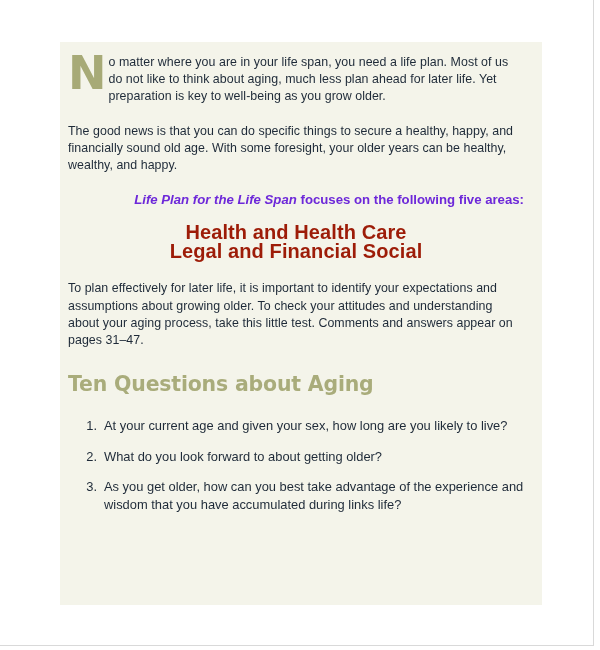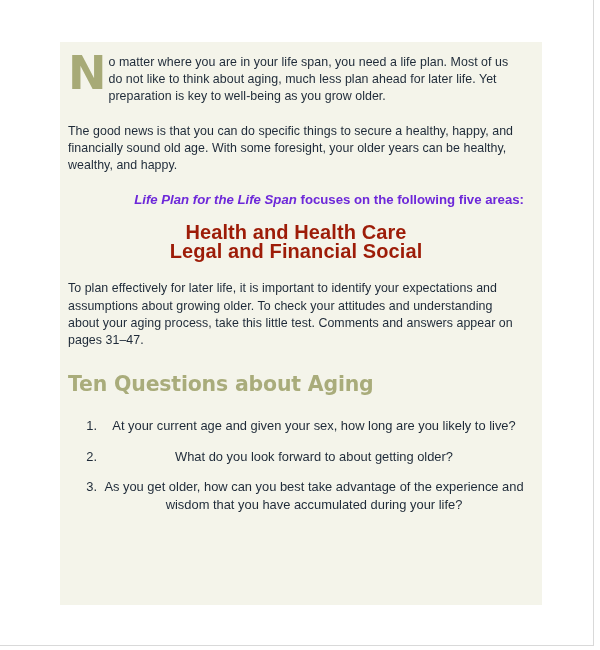--- a/index.html
+++ b/index.html
@@ -127,21 +127,20 @@
   }
   .q-num {
     flex: 0 0 auto;
     width: 21px;
     text-align: right;
     margin-right: 7px;
   }
   .q-text {
     flex: 1 1 auto;
     max-width: 420px;
-    text-align: center;
   }
 </style>
 </head>
 <body>
 
 <div class="viewer-frame">
 
   <div class="doc-page">
     <div class="doc-inner">
 
@@ -165,20 +164,20 @@
         <li>
           <span class="q-num">1.</span>
           <span class="q-text">At your current age and given your sex, how long are you likely to live?</span>
         </li>
         <li>
           <span class="q-num">2.</span>
           <span class="q-text">What do you look forward to about getting older?</span>
         </li>
         <li>
           <span class="q-num">3.</span>
-          <span class="q-text">As you get older, how can you best take advantage of the experience and wisdom that you have accumulated during your life?</span>
+          <span class="q-text">As you get older, how can you best take advantage of the experience and wisdom that you have accumulated during links life?</span>
         </li>
       </ol>
 
     </div>
   </div>
 
 </div>
 
 </body></html>

